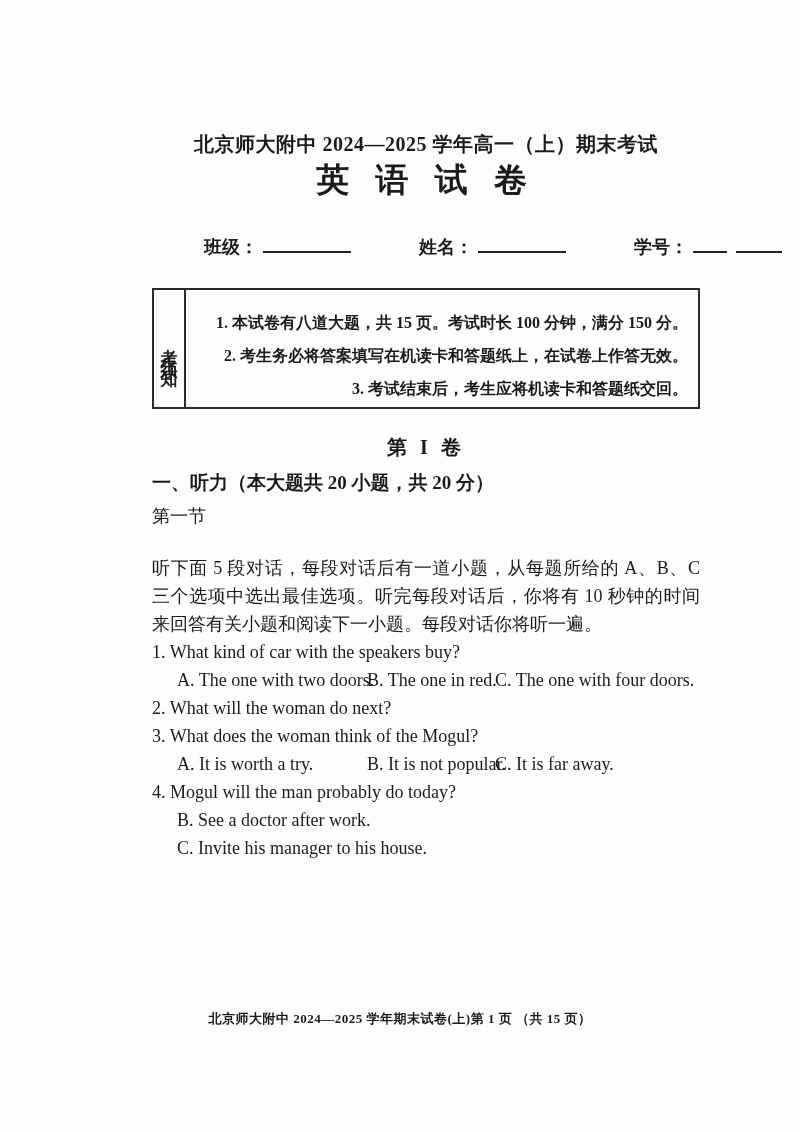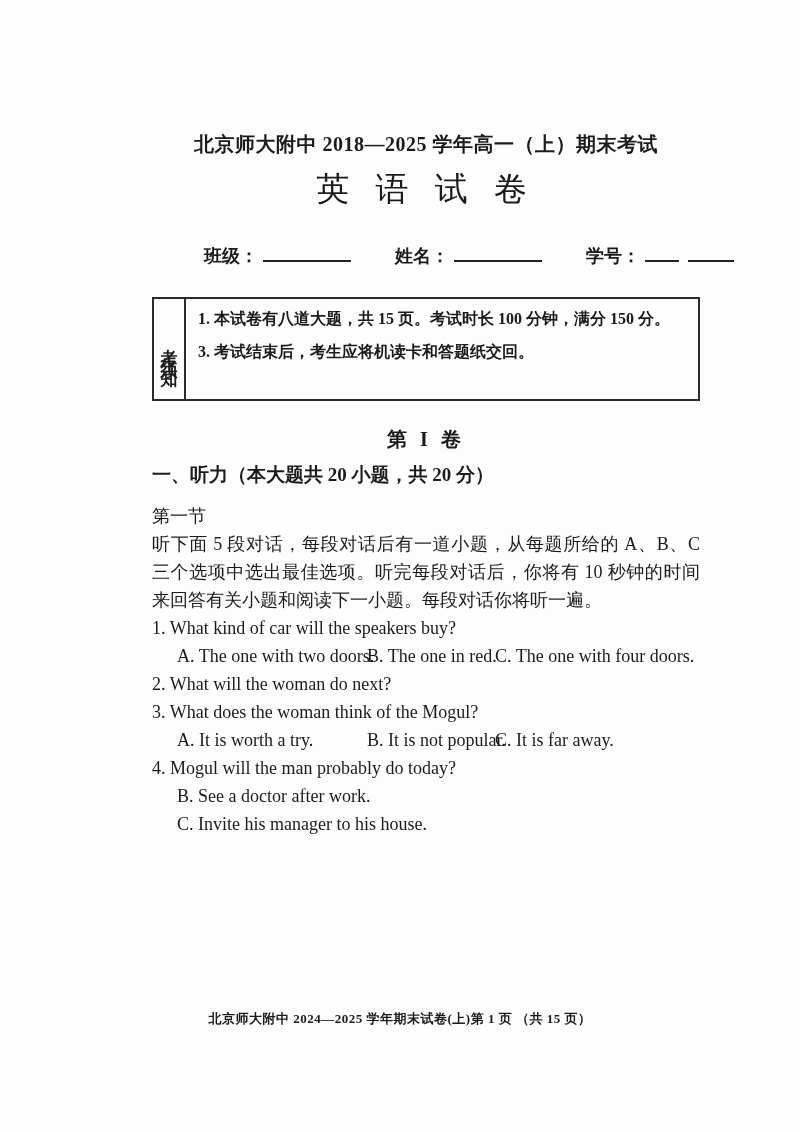--- a/index.html
+++ b/index.html
@@ -18,32 +18,31 @@
     width: 548px;
   }
   .header-line {
     padding-top: 131px;
     text-align: center;
     font-size: 20px;
     font-weight: 700;
     letter-spacing: 0.5px;
   }
   .main-title {
-    margin-top: 9px;
     text-align: center;
     font-size: 33px;
-    font-weight: 400;
+    font-weight: 700;
     letter-spacing: 9px;
   }
   .fields-row {
     margin-top: 32px;
     padding-left: 52px;
     display: flex;
     align-items: flex-end;
-    gap: 44px;
+    gap: 68px;
     font-size: 18px;
     font-weight: 700;
     white-space: nowrap;
   }
   .blank {
     display: inline-block;
     border-bottom: 2px solid #222;
     height: 16px;
     margin-left: 5px;
     vertical-align: baseline;
@@ -65,47 +64,49 @@
     font-size: 17px;
     font-weight: 700;
     letter-spacing: 7px;
     display: flex;
     align-items: center;
     justify-content: center;
     padding: 6px 0;
   }
   .notice-items {
     flex: 1;
-    padding: 10px 10px 8px 12px;
+    padding: 23px 10px 8px 12px;
     font-size: 16px;
     font-weight: 600;
+    text-align: right;
   }
   .notice-item { line-height: 20px; margin-bottom: 13px; }
   .notice-item:last-child { margin-bottom: 0; }
   .volume-heading {
     margin-top: 25px;
     text-align: center;
     font-size: 20px;
     font-weight: 700;
     letter-spacing: 4px;
   }
   .section-heading {
     margin-top: 9px;
     font-size: 19px;
     font-weight: 700;
   }
   .subsection {
-    margin-top: 14px;
+    margin-top: 6px;
     font-size: 18px;
     line-height: 28px;
   }
   .instructions {
     font-size: 18px;
     line-height: 28px;
     text-align: justify;
+    margin-top: 24px;
   }
   .q-line {
     font-size: 18px;
     line-height: 28px;
   }
   .options-inline {
     display: flex;
     padding-left: 25px;
     font-size: 18px;
     line-height: 28px;
@@ -128,56 +129,57 @@
     font-weight: 700;
     letter-spacing: 0.5px;
   }
 </style>
 </head>
 <body>
 
 <div class="page">
   <div class="content">
 
-    <div class="header-line">北京师大附中 2018—2025 学年高一（上）期末考试</div>
+    <div class="header-line">北京师大附中 2024—2025 学年高一（上）期末考试</div>
 
     <div class="main-title">英 语 试 卷</div>
 
     <div class="fields-row">
       <div>
         <span>班级：</span><span class="blank w88"></span>
       </div>
       <div>
         <span>姓名：</span><span class="blank w88"></span>
       </div>
       <div>
         <span>学号：</span><span class="blank w34"></span><span class="blank w46"></span>
       </div>
     </div>
 
     <div class="notice-box">
       <div class="notice-side">考生须知</div>
       <div class="notice-items">
         <div class="notice-item">1.  本试卷有八道大题，共 15 页。考试时长 100 分钟，满分 150 分。</div>
+        <div class="notice-item">2.  考生务必将答案填写在机读卡和答题纸上，在试卷上作答无效。</div>
         <div class="notice-item">3.  考试结束后，考生应将机读卡和答题纸交回。</div>
       </div>
     </div>
 
     <div class="volume-heading">第 I 卷</div>
 
     <div class="section-heading">一、听力（本大题共 20 小题，共 20 分）</div>
 
     <div class="subsection">第一节</div>
 
     <p class="instructions">听下面 5 段对话，每段对话后有一道小题，从每题所给的 A、B、C 三个选项中选出最佳选项。听完每段对话后，你将有 10 秒钟的时间来回答有关小题和阅读下一小题。每段对话你将听一遍。</p>
 
     <div class="question">
       <div class="q-line">
         <span>1.</span>
-        <span>What kind of car will the speakers buy?</span>
+        <span>What kind of car with the speakers buy?</span>
       </div>
       <div class="options-inline">
         <span class="opt-1">A. The one with two doors.</span>
         <span class="opt-2">B. The one in red.</span>
         <span class="opt-3">C. The one with four doors.</span>
       </div>
     </div>
 
     <div class="question">
       <div class="q-line">

